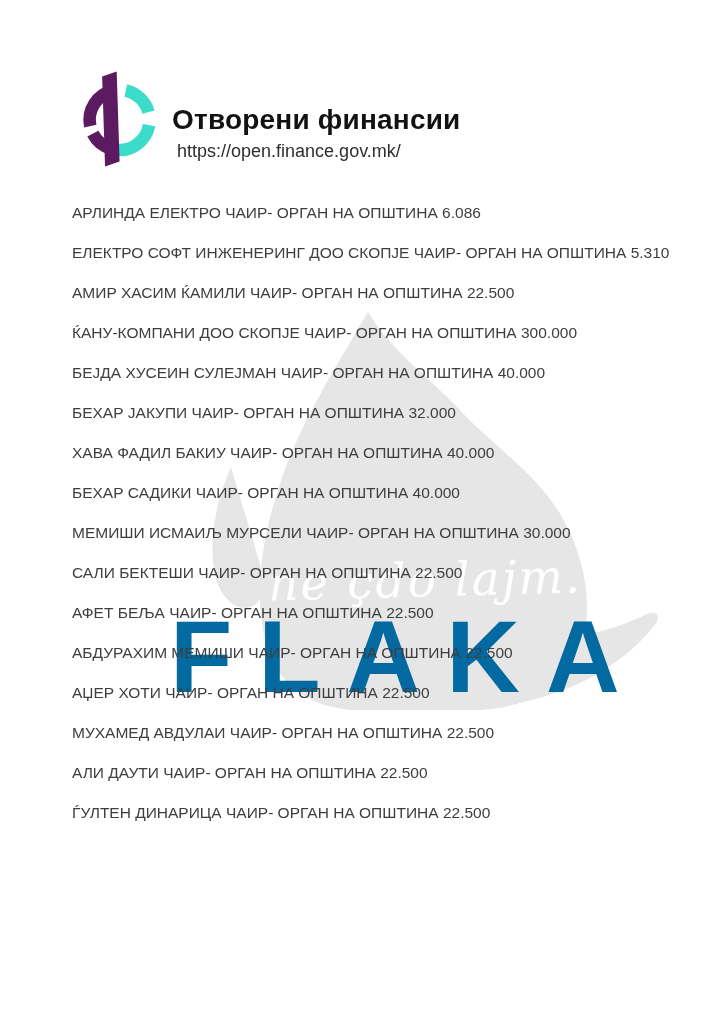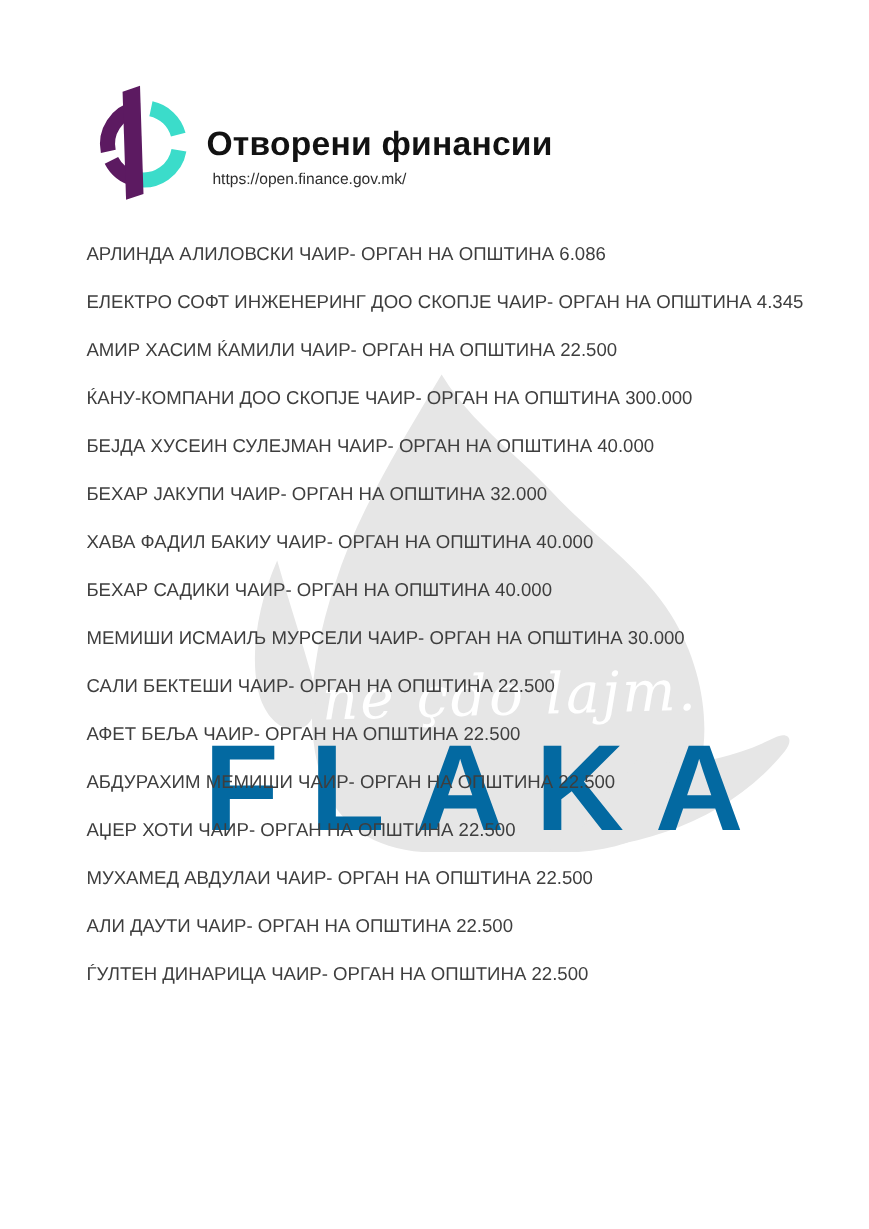--- a/index.html
+++ b/index.html
@@ -14,21 +14,21 @@
   
   .header{position:absolute;left:0;top:0;width:724px;height:180px;z-index:3;padding-left:32px;}
   .logo{position:absolute;left:76px;top:68px;width:92px;height:102px;}
   .title{
     position:absolute;left:172px;top:104px;
     font-size:28px;font-weight:700;color:#121212;
     letter-spacing:.2px;white-space:nowrap;
   }
   .url{
     position:absolute;left:177px;top:141px;
-    font-size:13px;font-weight:400;color:#2e2e2e;white-space:nowrap;
+    font-size:18px;font-weight:400;color:#2e2e2e;white-space:nowrap;
   }
 
   
   .watermark{position:absolute;left:0;top:0;width:724px;height:1024px;z-index:1;pointer-events:none;}
   .flame{position:absolute;left:160px;top:295px;width:510px;height:425px;}
   .tagline{
     position:absolute;left:268px;top:552px;
     font-family:"DejaVu Serif", serif;font-style:italic;
     font-size:47px;color:#ffffff;letter-spacing:2px;white-space:nowrap;
     transform:rotate(-1.5deg);
@@ -92,22 +92,22 @@
         <path d="M 75.5 57.4 A 31 31 0 0 1 39.6 82.5"></path>
       </g>
 
       <polygon points="27,7 42,2 45,95 30,100" fill="#5c1a61"></polygon>
     </svg>
     <div class="title">Отворени финансии</div>
     <div class="url">https://open.finance.gov.mk/</div>
   </div>
 
   <div class="list">
-      <div class="row"><span>АРЛИНДА АЛИЛОВСКИ</span> <span>ЧАИР- ОРГАН НА ОПШТИНА</span> <span>6.086</span></div>
-      <div class="row"><span>ЕЛЕКТРО СОФТ ИНЖЕНЕРИНГ ДОО СКОПЈЕ</span> <span>ЧАИР- ОРГАН НА ОПШТИНА</span> <span>4.345</span></div>
+      <div class="row"><span>АРЛИНДА ЕЛЕКТРО</span> <span>ЧАИР- ОРГАН НА ОПШТИНА</span> <span>6.086</span></div>
+      <div class="row"><span>ЕЛЕКТРО СОФТ ИНЖЕНЕРИНГ ДОО СКОПЈЕ</span> <span>ЧАИР- ОРГАН НА ОПШТИНА</span> <span>5.310</span></div>
       <div class="row"><span>АМИР ХАСИМ ЌАМИЛИ</span> <span>ЧАИР- ОРГАН НА ОПШТИНА</span> <span>22.500</span></div>
       <div class="row"><span>ЌАНУ-КОМПАНИ ДОО СКОПЈЕ</span> <span>ЧАИР- ОРГАН НА ОПШТИНА</span> <span>300.000</span></div>
       <div class="row"><span>БЕЈДА ХУСЕИН СУЛЕЈМАН</span> <span>ЧАИР- ОРГАН НА ОПШТИНА</span> <span>40.000</span></div>
       <div class="row"><span>БЕХАР ЈАКУПИ</span> <span>ЧАИР- ОРГАН НА ОПШТИНА</span> <span>32.000</span></div>
       <div class="row"><span>ХАВА ФАДИЛ БАКИУ</span> <span>ЧАИР- ОРГАН НА ОПШТИНА</span> <span>40.000</span></div>
       <div class="row"><span>БЕХАР САДИКИ</span> <span>ЧАИР- ОРГАН НА ОПШТИНА</span> <span>40.000</span></div>
       <div class="row"><span>МЕМИШИ ИСМАИЉ МУРСЕЛИ</span> <span>ЧАИР- ОРГАН НА ОПШТИНА</span> <span>30.000</span></div>
       <div class="row"><span>САЛИ БЕКТЕШИ</span> <span>ЧАИР- ОРГАН НА ОПШТИНА</span> <span>22.500</span></div>
       <div class="row"><span>АФЕТ БЕЉА</span> <span>ЧАИР- ОРГАН НА ОПШТИНА</span> <span>22.500</span></div>
       <div class="row"><span>АБДУРАХИМ МЕМИШИ</span> <span>ЧАИР- ОРГАН НА ОПШТИНА</span> <span>22.500</span></div>

